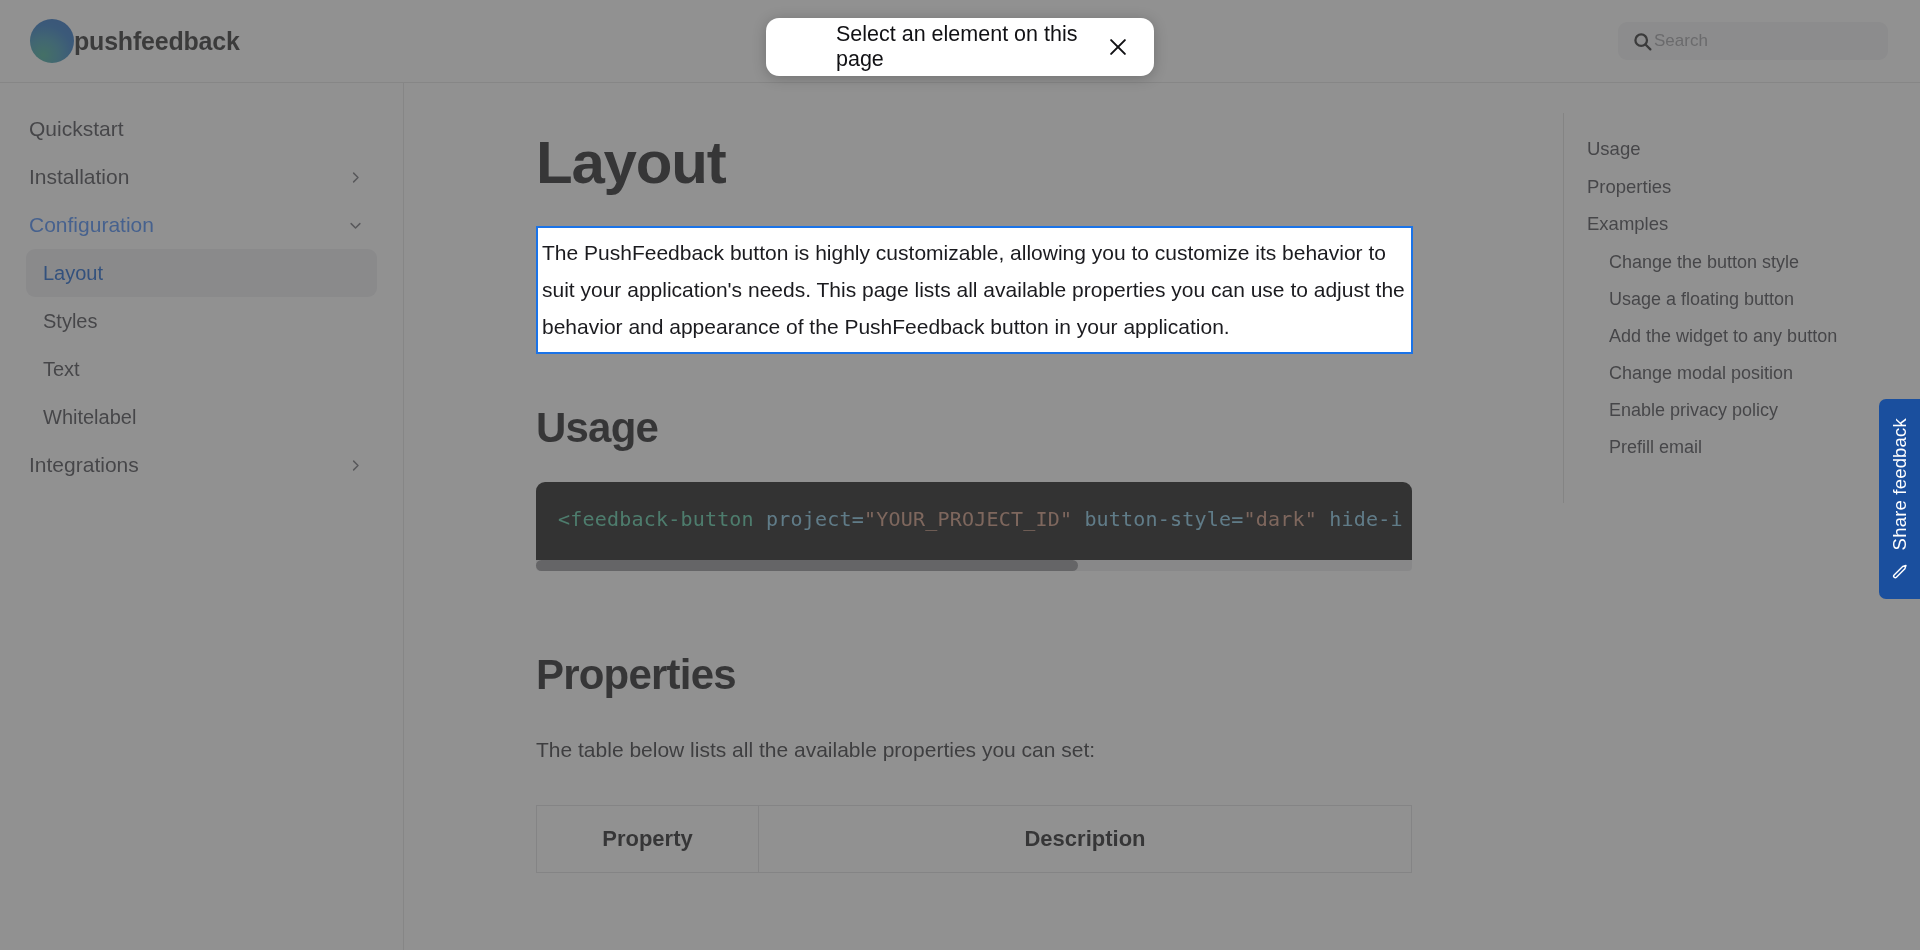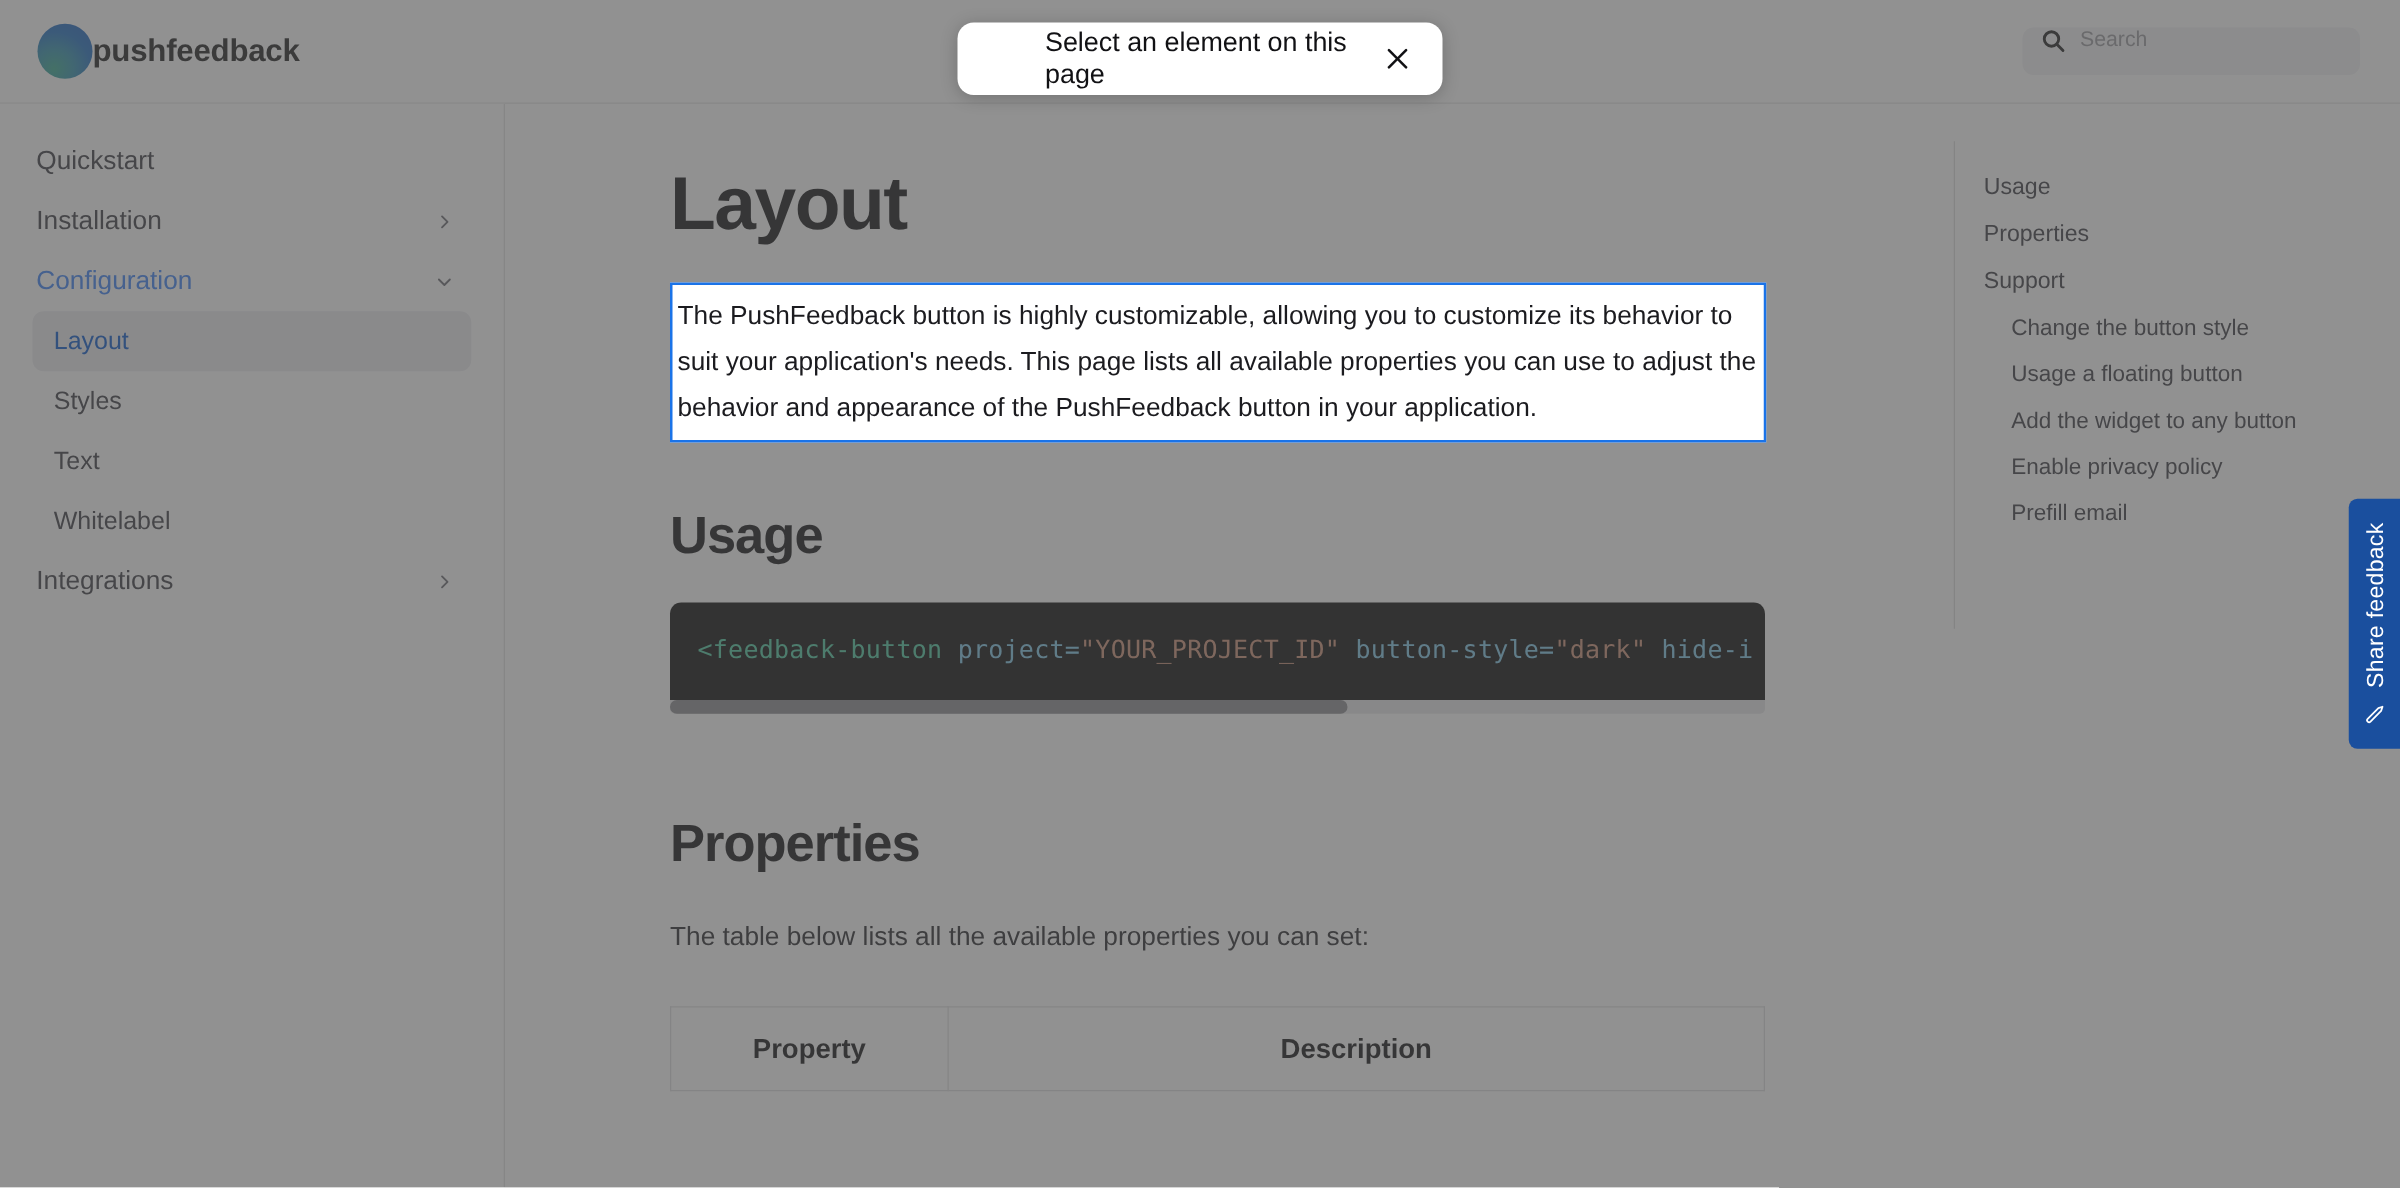--- a/index.html
+++ b/index.html
@@ -23,21 +23,21 @@
   .brand { display:flex; align-items:center; padding-left:30px; }
   .logo-circle {
     width:44px; height:44px; border-radius:50%;
     background: radial-gradient(circle at 30% 82%, #36a98f 0%, #2f8fae 34%, #1f6fc0 62%, #1a5fbe 100%);
     flex:0 0 auto;
   }
   .brand-name { font-size:25px; font-weight:600; color:#1d1d1f; letter-spacing:-0.2px; }
   .header-spacer { flex:1 1 auto; }
   .search-box {
     margin-right:32px; width:270px; height:38px; border-radius:9px;
-    background:#f1f1f3; display:flex; gap:11px; padding:0 14px;
+    background:#f1f1f3; display:flex; align-items:center; gap:1px; padding:0 14px;
   }
   .search-box svg { flex:0 0 auto; }
   .search-placeholder { font-size:17px; color:#9a9a9f; }
 
   
   .sidebar {
     position:absolute; left:0; top:83px; width:404px; height:867px;
     border-right:1px solid #e3e3e3; background:#ffffff; padding-top:22px;
   }
   .nav-item {
@@ -248,24 +248,25 @@
               <th>Description</th>
             </tr>
           </thead>
         </table>
       </section>
     </main>
 
     <aside class="toc">
       <div class="toc-item">Usage</div>
       <div class="toc-item">Properties</div>
-      <div class="toc-item">Support</div>
+      <div class="toc-item">Examples</div>
       <div class="toc-item sub">Change the button style</div>
       <div class="toc-item sub">Usage a floating button</div>
       <div class="toc-item sub">Add the widget to any button</div>
+      <div class="toc-item sub">Change modal position</div>
       <div class="toc-item sub">Enable privacy policy</div>
       <div class="toc-item sub">Prefill email</div>
     </aside>
   </div>
 
   <div class="dim-overlay"></div>
 
   <div class="feedback-tab">
     <span class="pencil">
       <svg width="18" height="18" viewBox="0 0 24 24" fill="none" stroke="#ffffff" stroke-width="1.9" stroke-linecap="round" stroke-linejoin="round">

